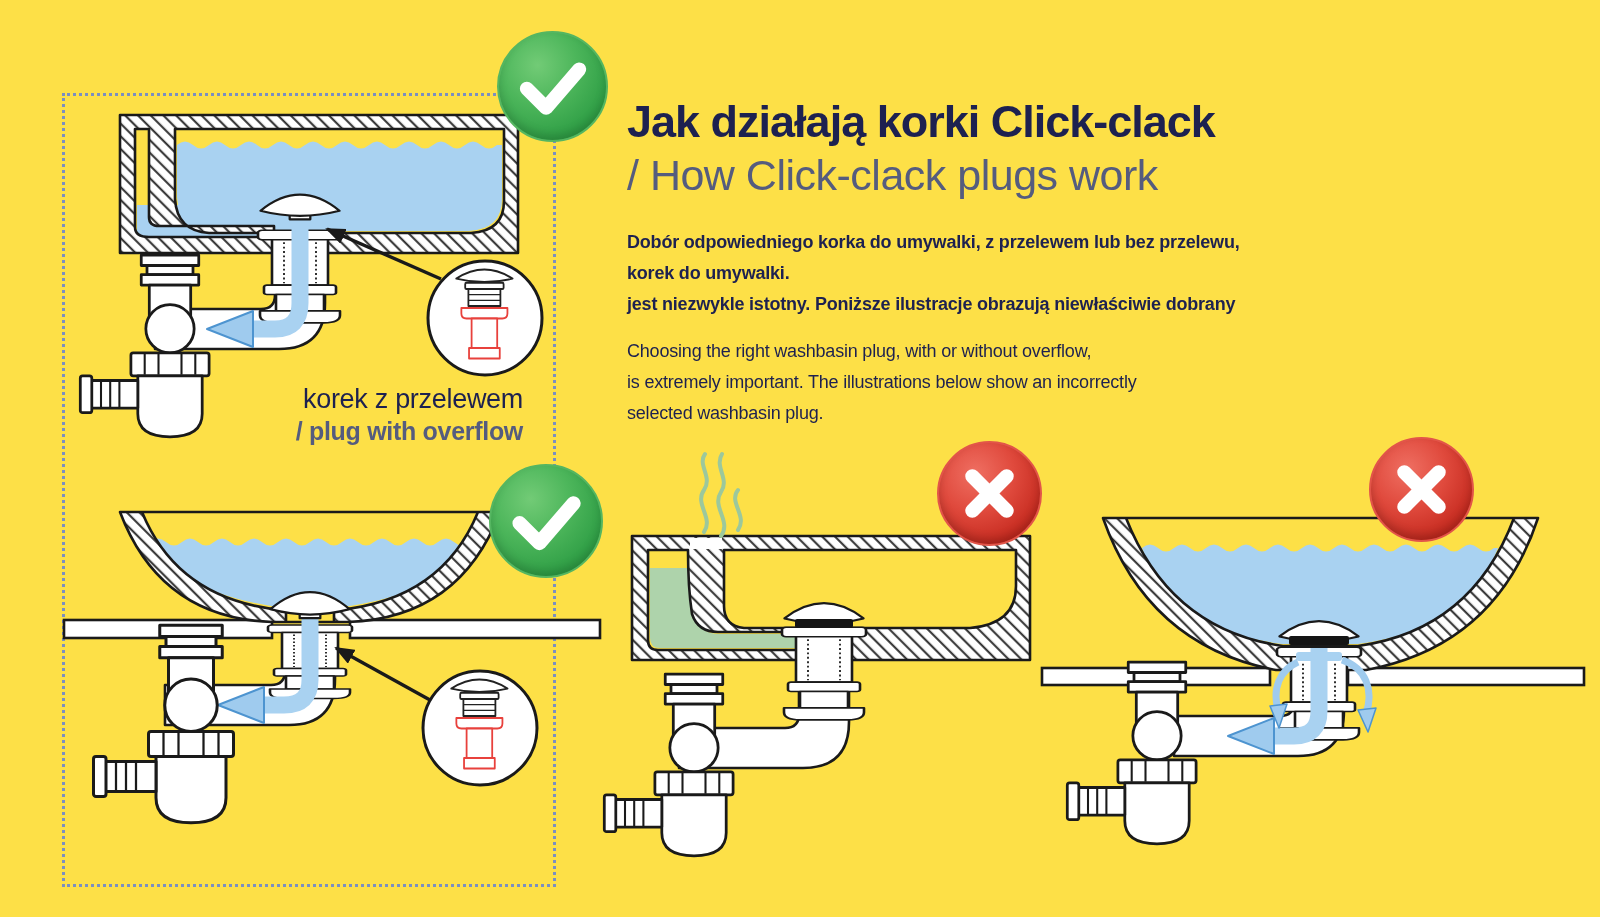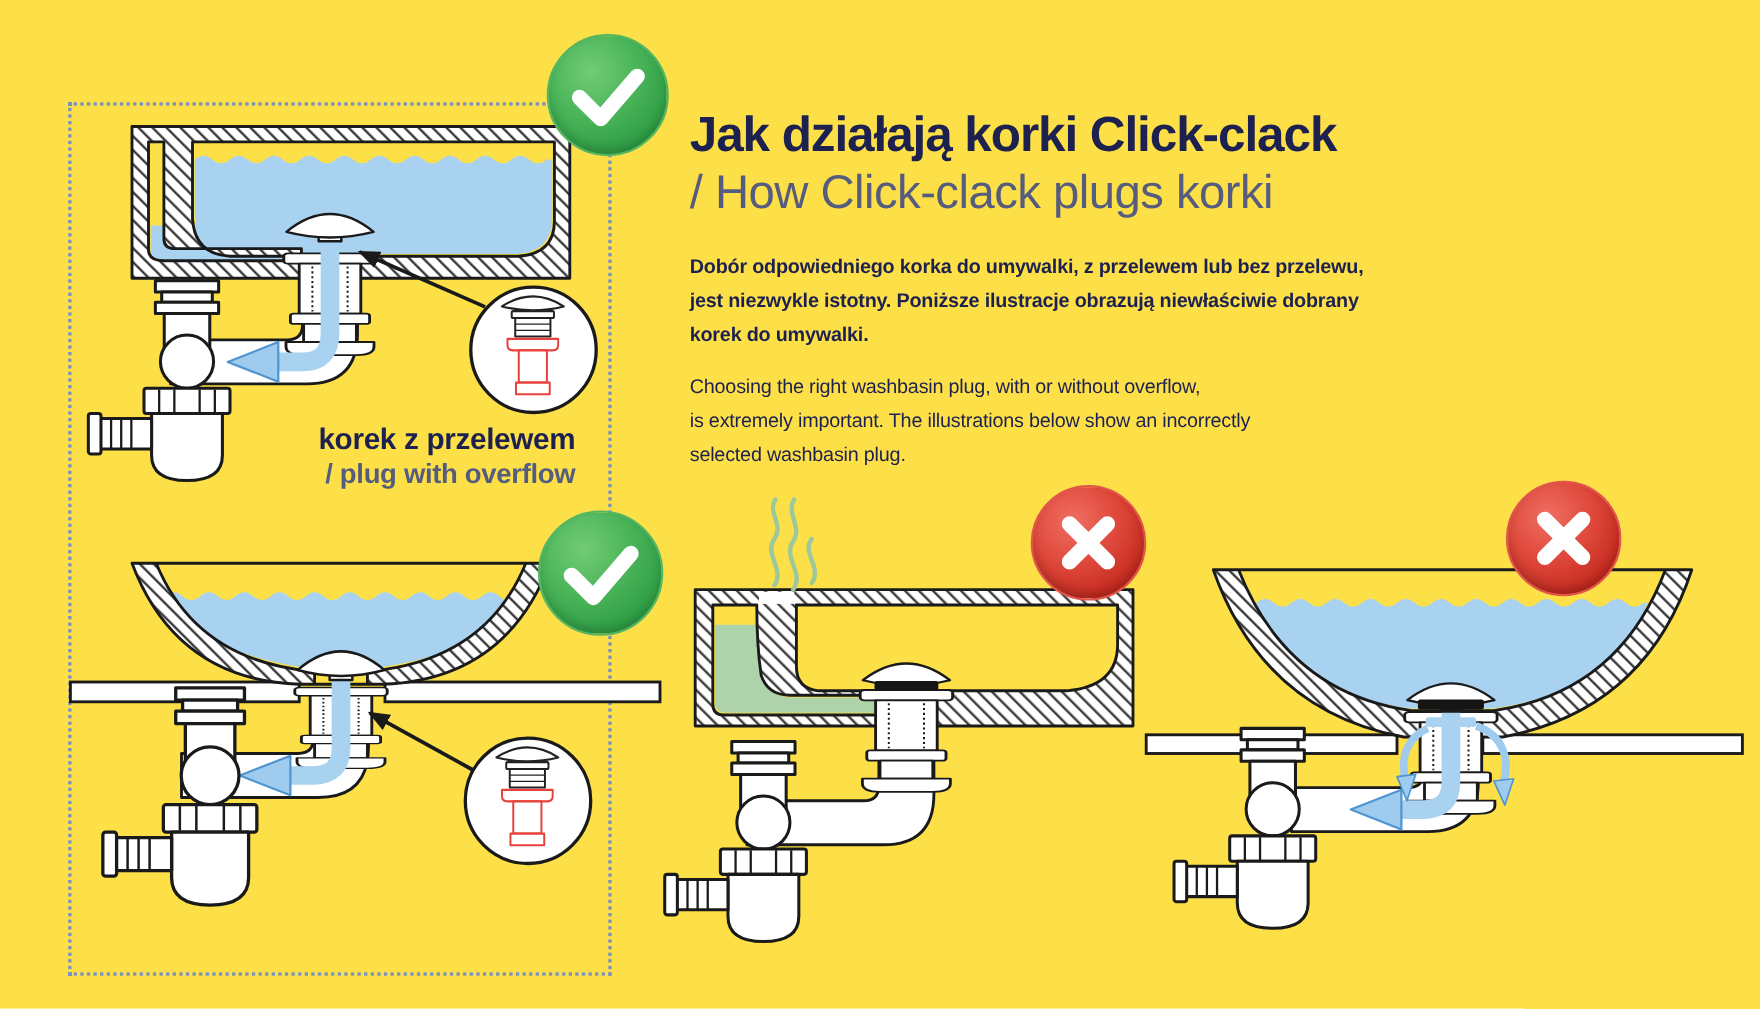--- a/index.html
+++ b/index.html
@@ -21,21 +21,21 @@
   .title{position:absolute;left:627px;top:96px;font-size:45px;line-height:52px;font-weight:700;
          letter-spacing:-1px;color:var(--navy,#1d2150);white-space:nowrap;}
   .subtitle{position:absolute;left:627px;top:150px;font-size:43px;line-height:50px;font-weight:400;
             letter-spacing:-0.5px;color:var(--muted,#555c7e);white-space:nowrap;}
   .para{position:absolute;left:627px;white-space:nowrap;color:var(--navy,#1d2150);letter-spacing:-0.2px;}
   .para div{height:31px;line-height:31px;font-size:18px;}
   #para-pl{top:227px;font-weight:700;}
   #para-en{top:336px;font-weight:400;}
   
   .cap-group{position:absolute;width:305px;text-align:right;}
-  .cap-pl{font-size:27px;line-height:32px;font-weight:700;color:var(--navy,#1d2150);letter-spacing:-0.3px;white-space:nowrap;}
+  .cap-pl{font-size:27px;line-height:32px;font-weight:400;color:var(--navy,#1d2150);letter-spacing:-0.3px;white-space:nowrap;}
   .cap-en{font-size:25px;line-height:32px;font-weight:700;color:var(--muted,#555c7e);letter-spacing:-0.3px;white-space:nowrap;}
   #cap1{left:218px;top:383px;}
   #cap2{left:218px;top:786px;}
 </style>
 </head>
 <body>
 
 <div id="page">
 
   <svg width="0" height="0" style="position:absolute" aria-hidden="true">
@@ -195,25 +195,25 @@
         <path d="M33,33 L67,67 M67,33 L33,67" fill="none" stroke="#fff" stroke-width="14" stroke-linecap="round"></path>
       </svg>
   </div>
   <div class="badge err" style="left:1369px;top:437px;width:101px;height:101px;">
     <svg viewBox="0 0 100 100">
         <path d="M33,33 L67,67 M67,33 L33,67" fill="none" stroke="#fff" stroke-width="14" stroke-linecap="round"></path>
       </svg>
   </div>
 
   <div class="title">Jak działają korki Click-clack</div>
-  <div class="subtitle">/ How Click-clack plugs korki</div>
+  <div class="subtitle">/ How Click-clack plugs work</div>
   <div class="para" id="para-pl">
     <div>Dobór odpowiedniego korka do umywalki, z przelewem lub bez przelewu,</div>
+    <div>korek do umywalki.</div>
     <div>jest niezwykle istotny. Poniższe ilustracje obrazują niewłaściwie dobrany</div>
-    <div>korek do umywalki.</div>
   </div>
   <div class="para" id="para-en">
     <div>Choosing the right washbasin plug, with or without overflow,</div>
     <div>is extremely important. The illustrations below show an incorrectly</div>
     <div>selected washbasin plug.</div>
   </div>
 
   <div class="cap-group" id="cap1">
     <div class="cap-pl">korek z przelewem</div>
     <div class="cap-en">/ plug with overflow</div>

